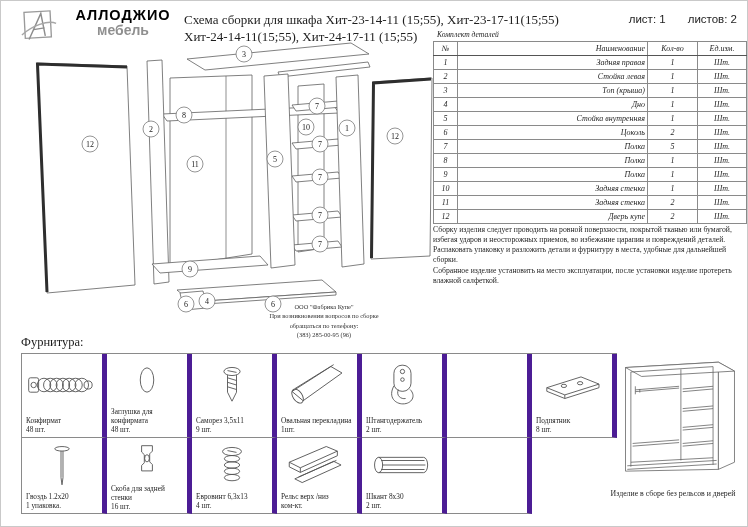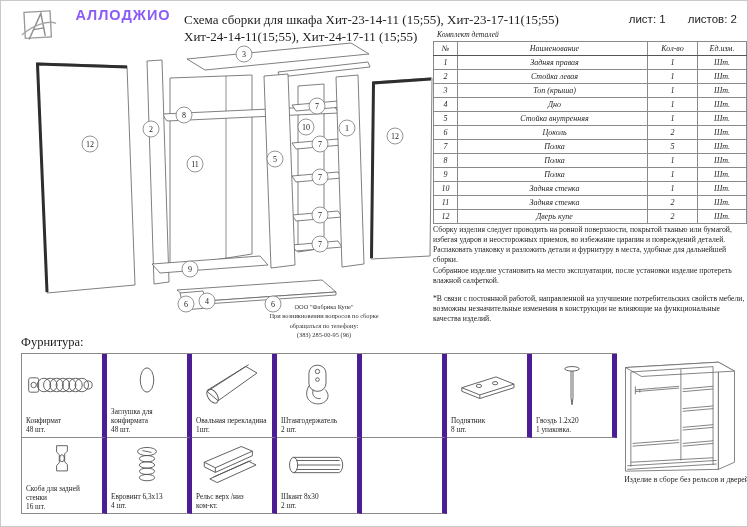--- a/index.html
+++ b/index.html
@@ -2,33 +2,33 @@
 <html><head>
 <meta charset="utf-8">
 <style>
   html,body{margin:0;padding:0;background:#e8e8e8;}
   .page{position:relative;width:748px;height:527px;background:#fff;font-family:"Liberation Serif",serif;color:#1e1e1e;overflow:hidden;border:1px solid #c9c9c9;box-sizing:border-box;}
 
   
   .logo{position:absolute;left:20px;top:7px;display:flex;align-items:flex-start;}
   .logo-mark{width:36px;height:36px;}
   .logo-text{margin-left:8px;width:116px;text-align:center;font-family:"Liberation Sans",sans-serif;font-weight:bold;line-height:1.05;}
-  .logo-brand{font-size:14.5px;letter-spacing:1px;color:#8b5cf6;}
+  .logo-brand{font-size:14.5px;letter-spacing:1px;color:#000000;}
   .logo-sub{font-size:14px;color:#8f8f8f;}
   .title{position:absolute;left:183px;top:11px;width:380px;font-size:13px;line-height:1.3;}
   .sheetinfo{position:absolute;right:10px;top:12px;font-family:"Liberation Sans",sans-serif;font-size:11.5px;display:flex;gap:22px;margin-left:40px;}
 
   
   .parts-block{position:absolute;left:432px;top:29px;width:313px;font-style:italic;}
   .parts-caption{font-size:7.6px;margin:0 0 2px 4px;}
   table.parts{border-collapse:collapse;width:100%;table-layout:fixed;}
   table.parts th,table.parts td{border:1px solid #8a8a8a;font-size:8px;font-weight:normal;padding:1px 2px;height:11px;text-align:center;overflow:hidden;white-space:nowrap;}
   table.parts th{text-align:left;padding-left:4px;}
   table.parts th.c,table.parts td.c{text-align:center;padding-left:2px;}
-  table.parts td.nm,table.parts th.nm{text-align:center;padding-left:6px;}
+  table.parts td.nm,table.parts th.nm{text-align:right;padding-left:6px;}
   table.parts thead th{border-bottom:1.6px solid #555;}
   col.n{width:24px}col.nm{width:190px}col.q{width:50px}col.u{width:49px}
 
   
   .notes{position:absolute;left:432px;top:224px;width:312px;font-size:7.7px;line-height:1.32;}
   .notes p{margin:0 0 8px 0;white-space:pre-line;}
 
   
   .diagram{position:absolute;left:18px;top:38px;}
   .diagram polygon,.diagram path.thin{fill:#fff;stroke:#5f5f5f;stroke-width:0.8;}
@@ -44,36 +44,37 @@
   .hw-heading{position:absolute;left:20px;top:334px;font-size:12.5px;}
   .hw-grid{position:absolute;left:20px;top:352px;display:grid;grid-template-columns:repeat(7,85px);grid-template-rows:84px 76px;border-top:1px solid #8a8a8a;border-left:1px solid #8a8a8a;}
   .hw-cell{border-right:5px solid #4c1d95;border-bottom:1px solid #8a8a8a;display:flex;flex-direction:column;overflow:hidden;}
   .hw-icon{flex:1;display:flex;align-items:center;justify-content:center;}
   .hw-icon svg{stroke:#555;fill:none;stroke-width:1;}
   .hw-label{padding:0 3px 3px 4px;font-size:7.3px;line-height:1.25;}
 
   
   .assembled{position:absolute;left:612px;top:349px;}
   .assembled svg{stroke:#666;fill:none;stroke-width:0.9;}
-  .assembled-caption{position:absolute;left:596px;top:474px;width:152px;text-align:right;font-size:7.8px;}
+  .assembled-caption{position:absolute;left:596px;top:488px;width:152px;text-align:center;font-size:7.8px;}
 </style>
 </head>
 <body>
 
 <div class="page">
 
   <div class="logo">
     <svg class="logo-mark" viewBox="0 0 40 40">
       <rect x="4" y="4" width="29" height="29" fill="none" stroke="#9a9a9a" stroke-width="1.5" transform="rotate(-3 18 18)"></rect>
       <path d="M9,35 L22,6 L27,31" fill="none" stroke="#8d8d8d" stroke-width="1.6"></path>
       <path d="M14,24 L26,22" fill="none" stroke="#8d8d8d" stroke-width="1.4"></path>
       <path d="M1,30 C12,20 30,13 39,17" fill="none" stroke="#a6a6a6" stroke-width="1.6"></path>
     </svg>
     <div class="logo-text">
       <div class="logo-brand">АЛЛОДЖИО</div>
+      <div class="logo-sub">мебель</div>
     </div>
   </div>
 
   <div class="title">
     <div>Схема сборки для шкафа Хит-23-14-11 (15;55), Хит-23-17-11(15;55)</div>
     <div>Хит-24-14-11(15;55), Хит-24-17-11 (15;55)</div>
   </div>
 
   <div class="sheetinfo">
     <span>лист: 1</span>
@@ -171,21 +172,20 @@
             <td>Шт.</td>
           </tr>
       </tbody>
     </table>
   </div>
 
   <div class="notes">
     <p>Сборку изделия следует проводить на ровной поверхности, покрытой тканью или бумагой, избегая ударов и неосторожных приемов, во избежание царапин и повреждений деталей.
 Распаковать упаковку и разложить детали и фурнитуру в места, удобные для дальнейшей сборки.
 Собранное изделие установить на место эксплуатации, после установки изделие протереть влажной салфеткой.</p>
-    <p>*В связи с постоянной работой, направленной на улучшение потребительских свойств мебели, возможны незначительные изменения в конструкции не влияющие на функциональные качества изделий.</p>
   </div>
 
   <svg class="diagram" width="418" height="305" viewBox="18 38 418 305">
 
     <polygon points="186,58 350,42 368,53 204,69"></polygon>
     <polygon points="277,71 367,61 369,66 279,76"></polygon>
 
     <polygon points="169,77 251,74 251,253 169,266"></polygon>
     <line x1="225" y1="75" x2="225" y2="259"></line>
     <polygon points="297,85 323,83 323,247 297,251"></polygon>
@@ -320,20 +320,38 @@
     </div>
     <div class="hw-cell">
       <div class="hw-icon">
         <svg width="72" height="42" viewBox="0 0 80 40">
             <ellipse cx="40" cy="20" rx="7.5" ry="13.5"></ellipse>
           </svg>
       </div>
       <div class="hw-label">
           <div>Заглушка для конфирмата</div>
           <div>48 шт.</div>
+        </div>
+    </div>
+    <div class="hw-cell">
+      <div class="hw-icon">
+        <svg width="72" height="46" viewBox="0 0 80 46">
+          <ellipse cx="40" cy="8" rx="9" ry="4.5"></ellipse>
+            <line x1="35" y1="7" x2="45" y2="9"></line>
+          <line x1="35" y1="12" x2="35" y2="31"></line>
+            <line x1="45" y1="12" x2="45" y2="31"></line>
+          <line x1="35" y1="15" x2="45" y2="18"></line>
+            <line x1="35" y1="20" x2="45" y2="23"></line>
+            <line x1="35" y1="25" x2="45" y2="28"></line>
+          <path d="M35,31 L40,41 L45,31"></path>
+        </svg>
+      </div>
+      <div class="hw-label">
+          <div>Саморез 3,5х11</div>
+          <div>9 шт.</div>
         </div>
     </div>
     <div class="hw-cell">
       <div class="hw-icon">
         <svg width="74" height="52" viewBox="0 0 80 52">
           <polygon points="13,33 55,6 67,13 25,43" fill="#fff"></polygon>
           <ellipse cx="19" cy="38" rx="5" ry="8.5" transform="rotate(-34 19 38)"></ellipse>
           <line x1="16" y1="30" x2="58" y2="4"></line>
         </svg>
       </div>

